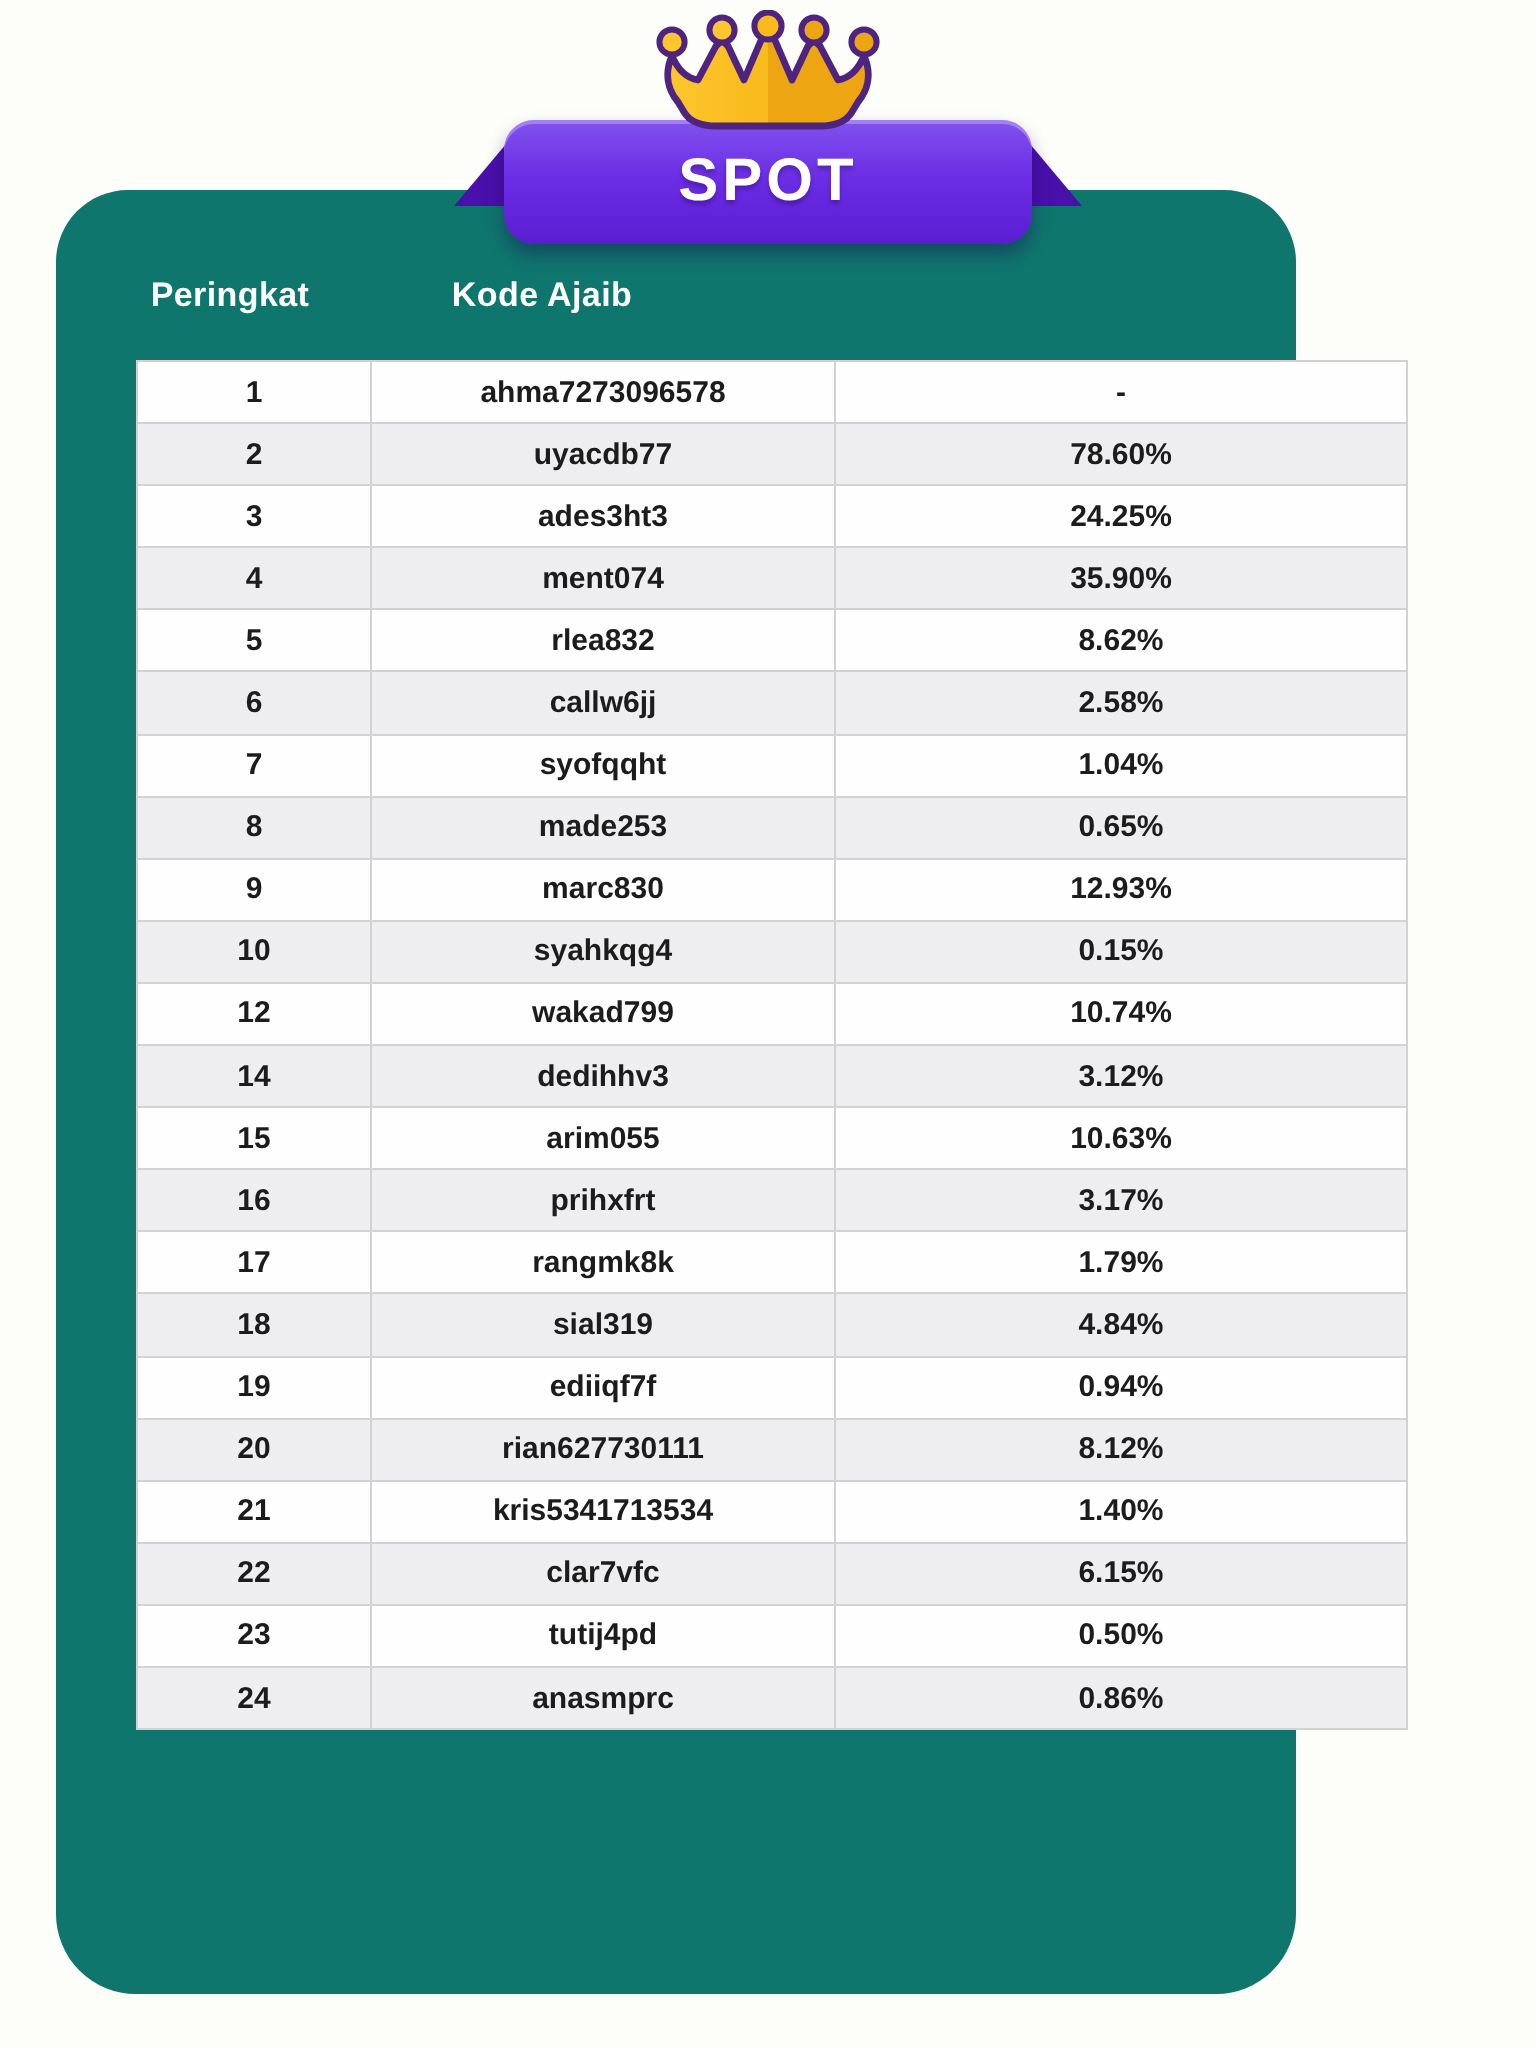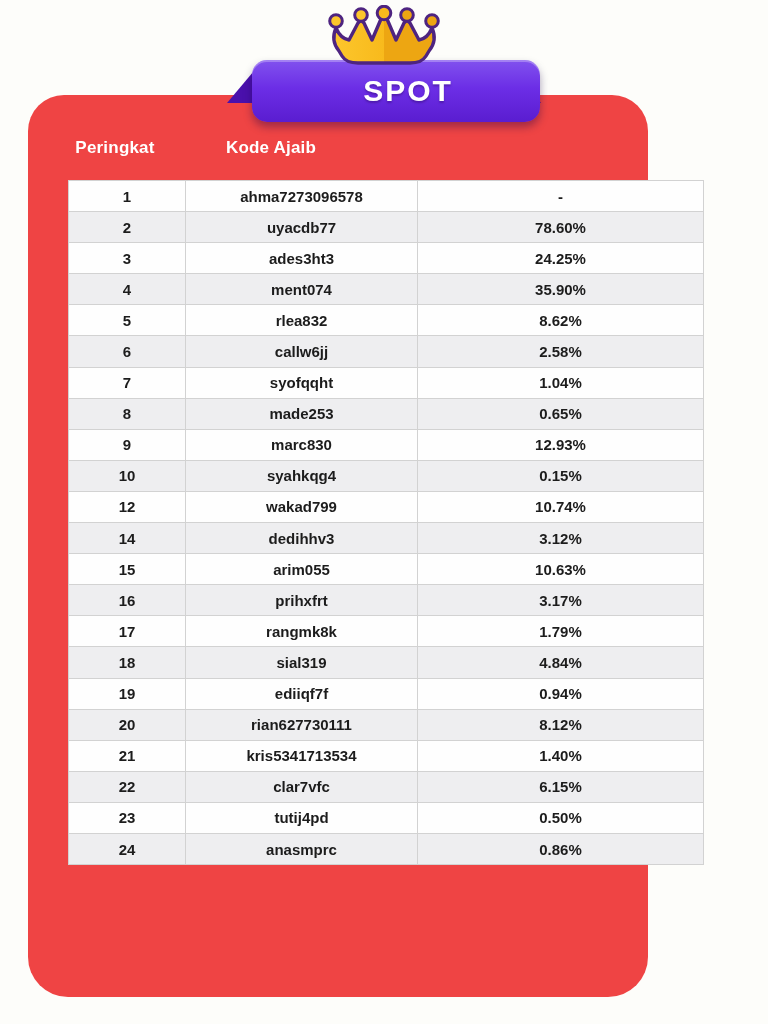--- a/index.html
+++ b/index.html
@@ -9,21 +9,21 @@
     font-family:"Liberation Sans","DejaVu Sans",sans-serif;
     position:relative;
     overflow:hidden;
   }
   .stage{position:absolute;inset:0;}
 
   
   .panel{
     position:absolute;
     left:28px;top:95px;width:620px;height:902px;
-    background:#ef4444;
+    background:#0f766e;
     border-radius:36px 36px 40px 40px;
   }
 
   
   .colhead{
     position:absolute;
     transform:translate(-50%,-50%);
     color:#ffffff;font-weight:700;font-size:17px;
     white-space:nowrap;letter-spacing:.2px;
   }
@@ -57,21 +57,21 @@
   .wing{position:absolute;background:#4a10ac;}
   .wing-left{left:227px;top:66px;width:31px;height:37px;
     clip-path:polygon(100% 0,100% 100%,0 100%);}
   .wing-right{left:510px;top:66px;width:31px;height:37px;
     clip-path:polygon(0 0,100% 100%,0 100%);}
   .badge{
     position:absolute;left:252px;top:60px;width:264px;height:62px;
     border-radius:15px;
     background:linear-gradient(180deg,#8152ee 0%,#6c2ee6 45%,#5a1dd0 100%);
     box-shadow:0 5px 9px rgba(25,0,70,.38), inset 0 2px 0 rgba(255,255,255,.28);
-    display:flex;align-items:center;justify-content:center;padding-left:24px;
+    display:flex;align-items:center;justify-content:center;
   }
   .badge span{
     color:#ffffff;font-size:30px;font-weight:800;letter-spacing:2px;
     text-shadow:0 2px 2px rgba(40,5,90,.35);
   }
 
   
   .crown{position:absolute;left:326px;top:5px;width:116px;height:66px;}
 </style>
 </head>

